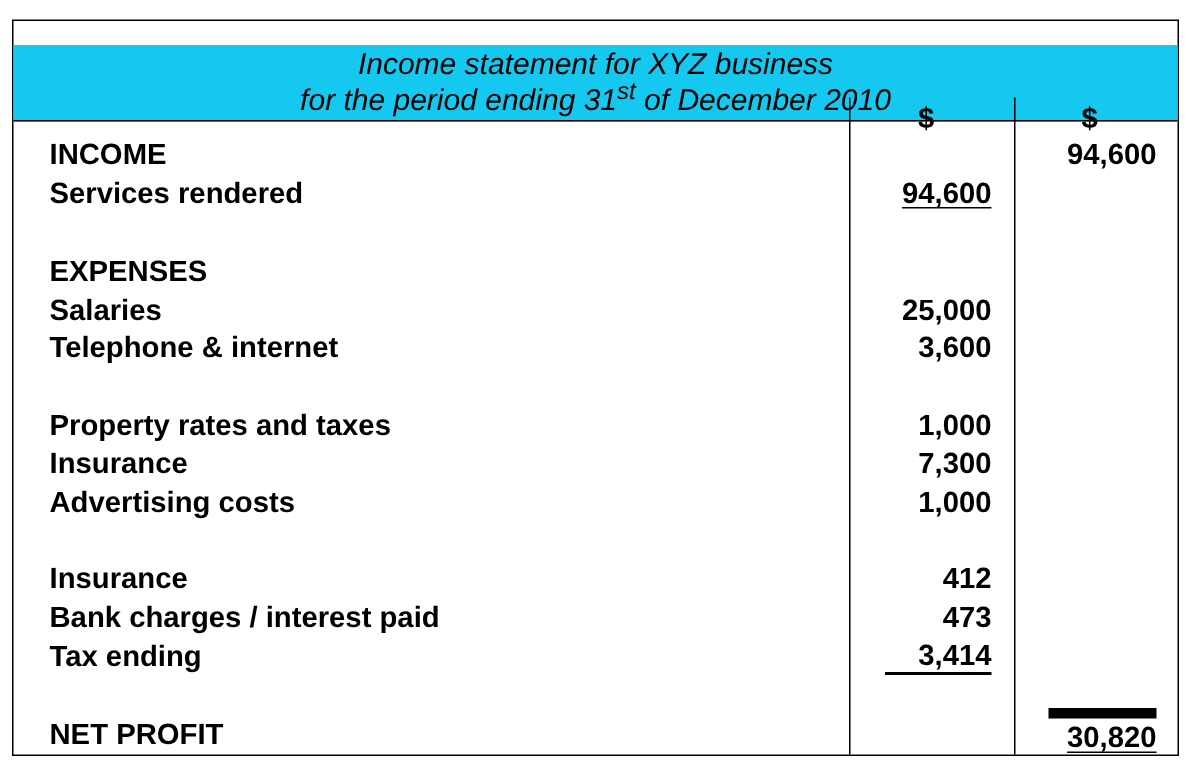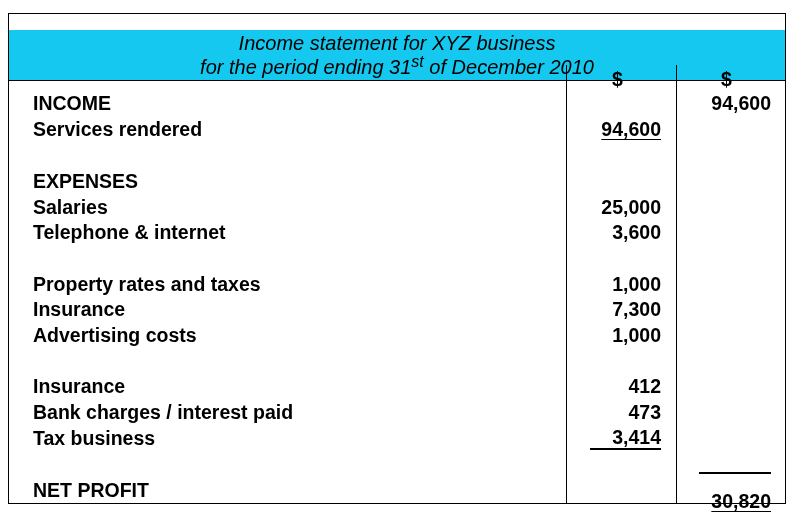--- a/index.html
+++ b/index.html
@@ -7,21 +7,21 @@
   .frame{position:absolute;left:8px;top:13px;width:778px;height:491px;border:1.5px solid #000;box-sizing:border-box;}
   .hdr{position:absolute;left:0;top:16px;right:0;height:51px;background:#14c8f0;border-bottom:1.5px solid #000;text-align:center;font-size:20px;line-height:24px;padding-top:1px;box-sizing:border-box;font-style:italic;}
   .hdr sup{font-size:16px;line-height:0;vertical-align:7px;}
   .vline{position:absolute;top:51px;bottom:0;border-left:1.5px solid #000;}
   .row{position:absolute;left:0;right:0;height:26px;font-size:19.5px;font-weight:bold;}
   .lbl{position:absolute;left:24px;top:0;white-space:nowrap;}
   .c1{position:absolute;right:124px;top:0;text-align:right;}
   .c2{position:absolute;right:14px;top:0;text-align:right;}
   .ul{text-decoration:underline;text-underline-offset:3px;}
   .ulpad{border-bottom:2px solid #000;padding-left:22px;line-height:21px;}
-  .ovl{border-top:2px solid #000000;padding-left:12px;padding-top:16px;text-align:right;}
+  .ovl{border-top:7px solid #000000;padding-left:12px;padding-top:2px;text-align:right;}
   .cur{position:absolute;font-size:19.5px;font-weight:bold;}
 </style>
 </head>
 <body>
 
 <div class="frame">
   <div class="hdr">
     <div>Income statement for XYZ business</div>
     <div><span>for the period ending 31</span><sup>st</sup><span> of December 2010</span></div>
   </div>
@@ -65,21 +65,21 @@
     </div>
   <div class="row" style="top:361px">
       <span class="lbl">Insurance</span>
       <span class="c1">412</span>
     </div>
   <div class="row" style="top:387px">
       <span class="lbl">Bank charges / interest paid</span>
       <span class="c1">473</span>
     </div>
   <div class="row" style="top:413px">
-      <span class="lbl">Tax business</span>
+      <span class="lbl">Tax ending</span>
       <span class="c1 ulpad">3,414</span>
     </div>
 
   <div class="row" style="top:456px">
     <span class="lbl" style="top:9px">NET PROFIT</span>
     <span class="c2 ovl ul" style="right:14px;top:2px">30,820</span>
   </div>
 </div>
 
 </body></html>

